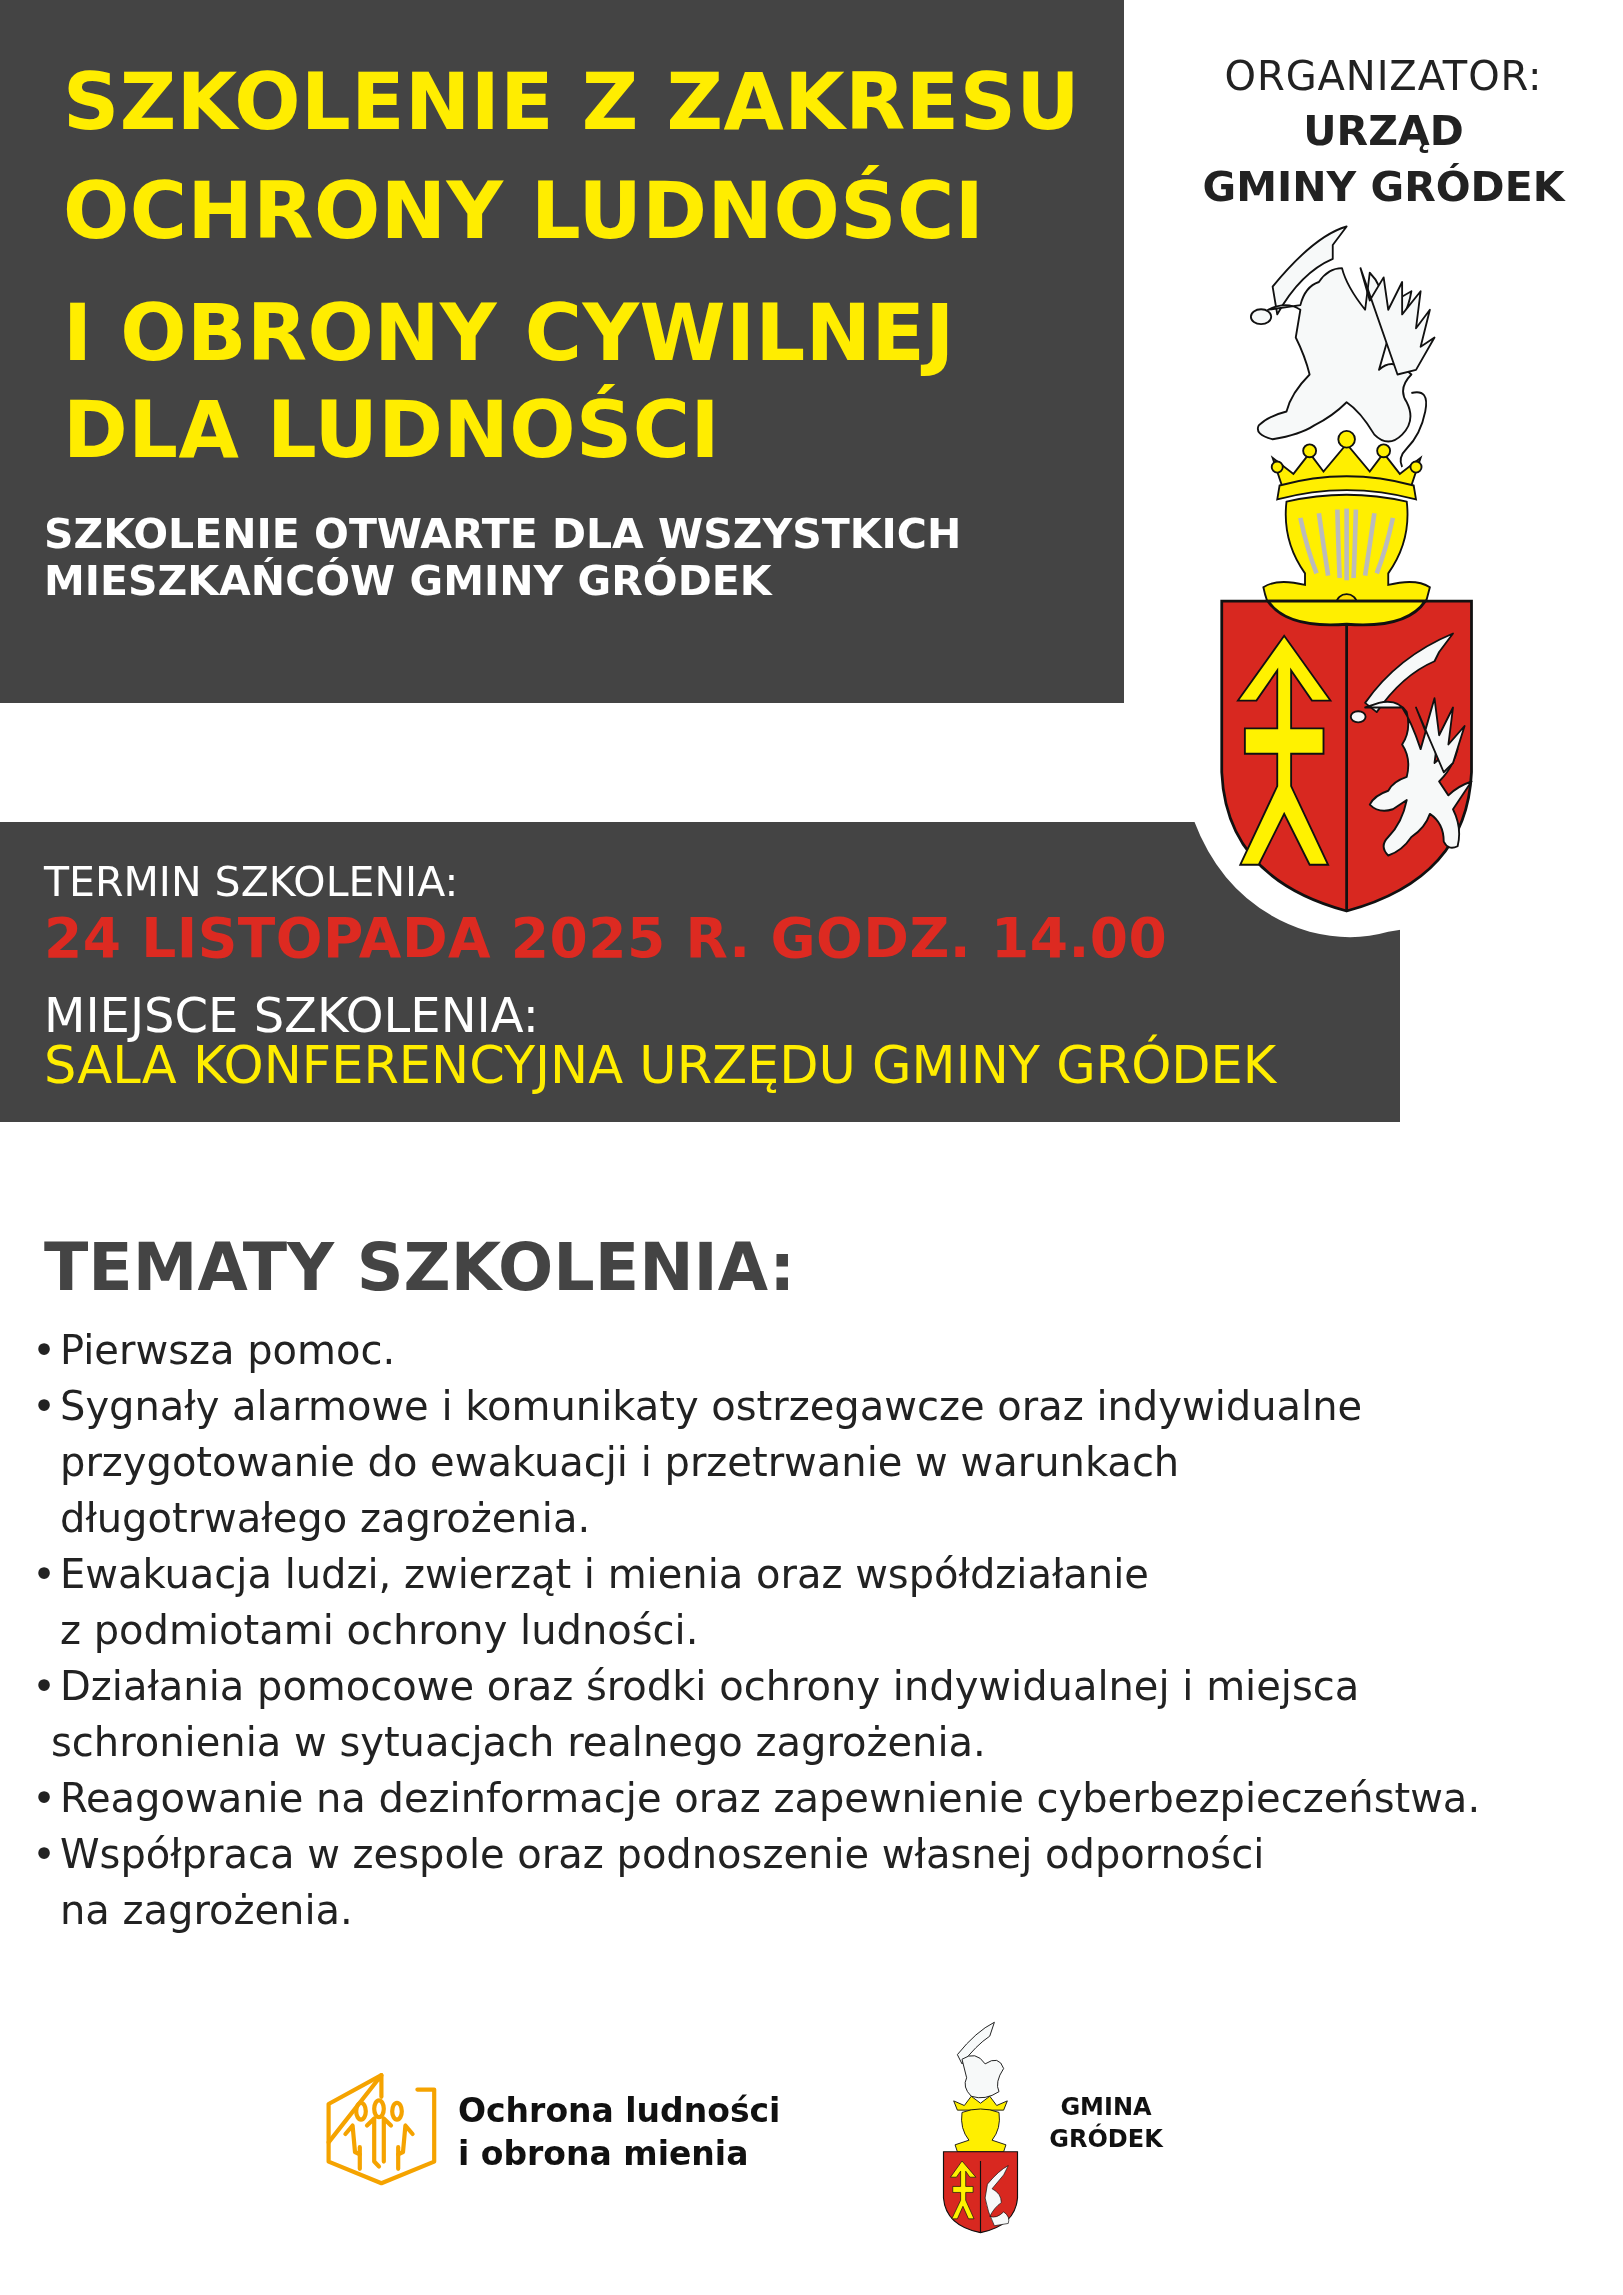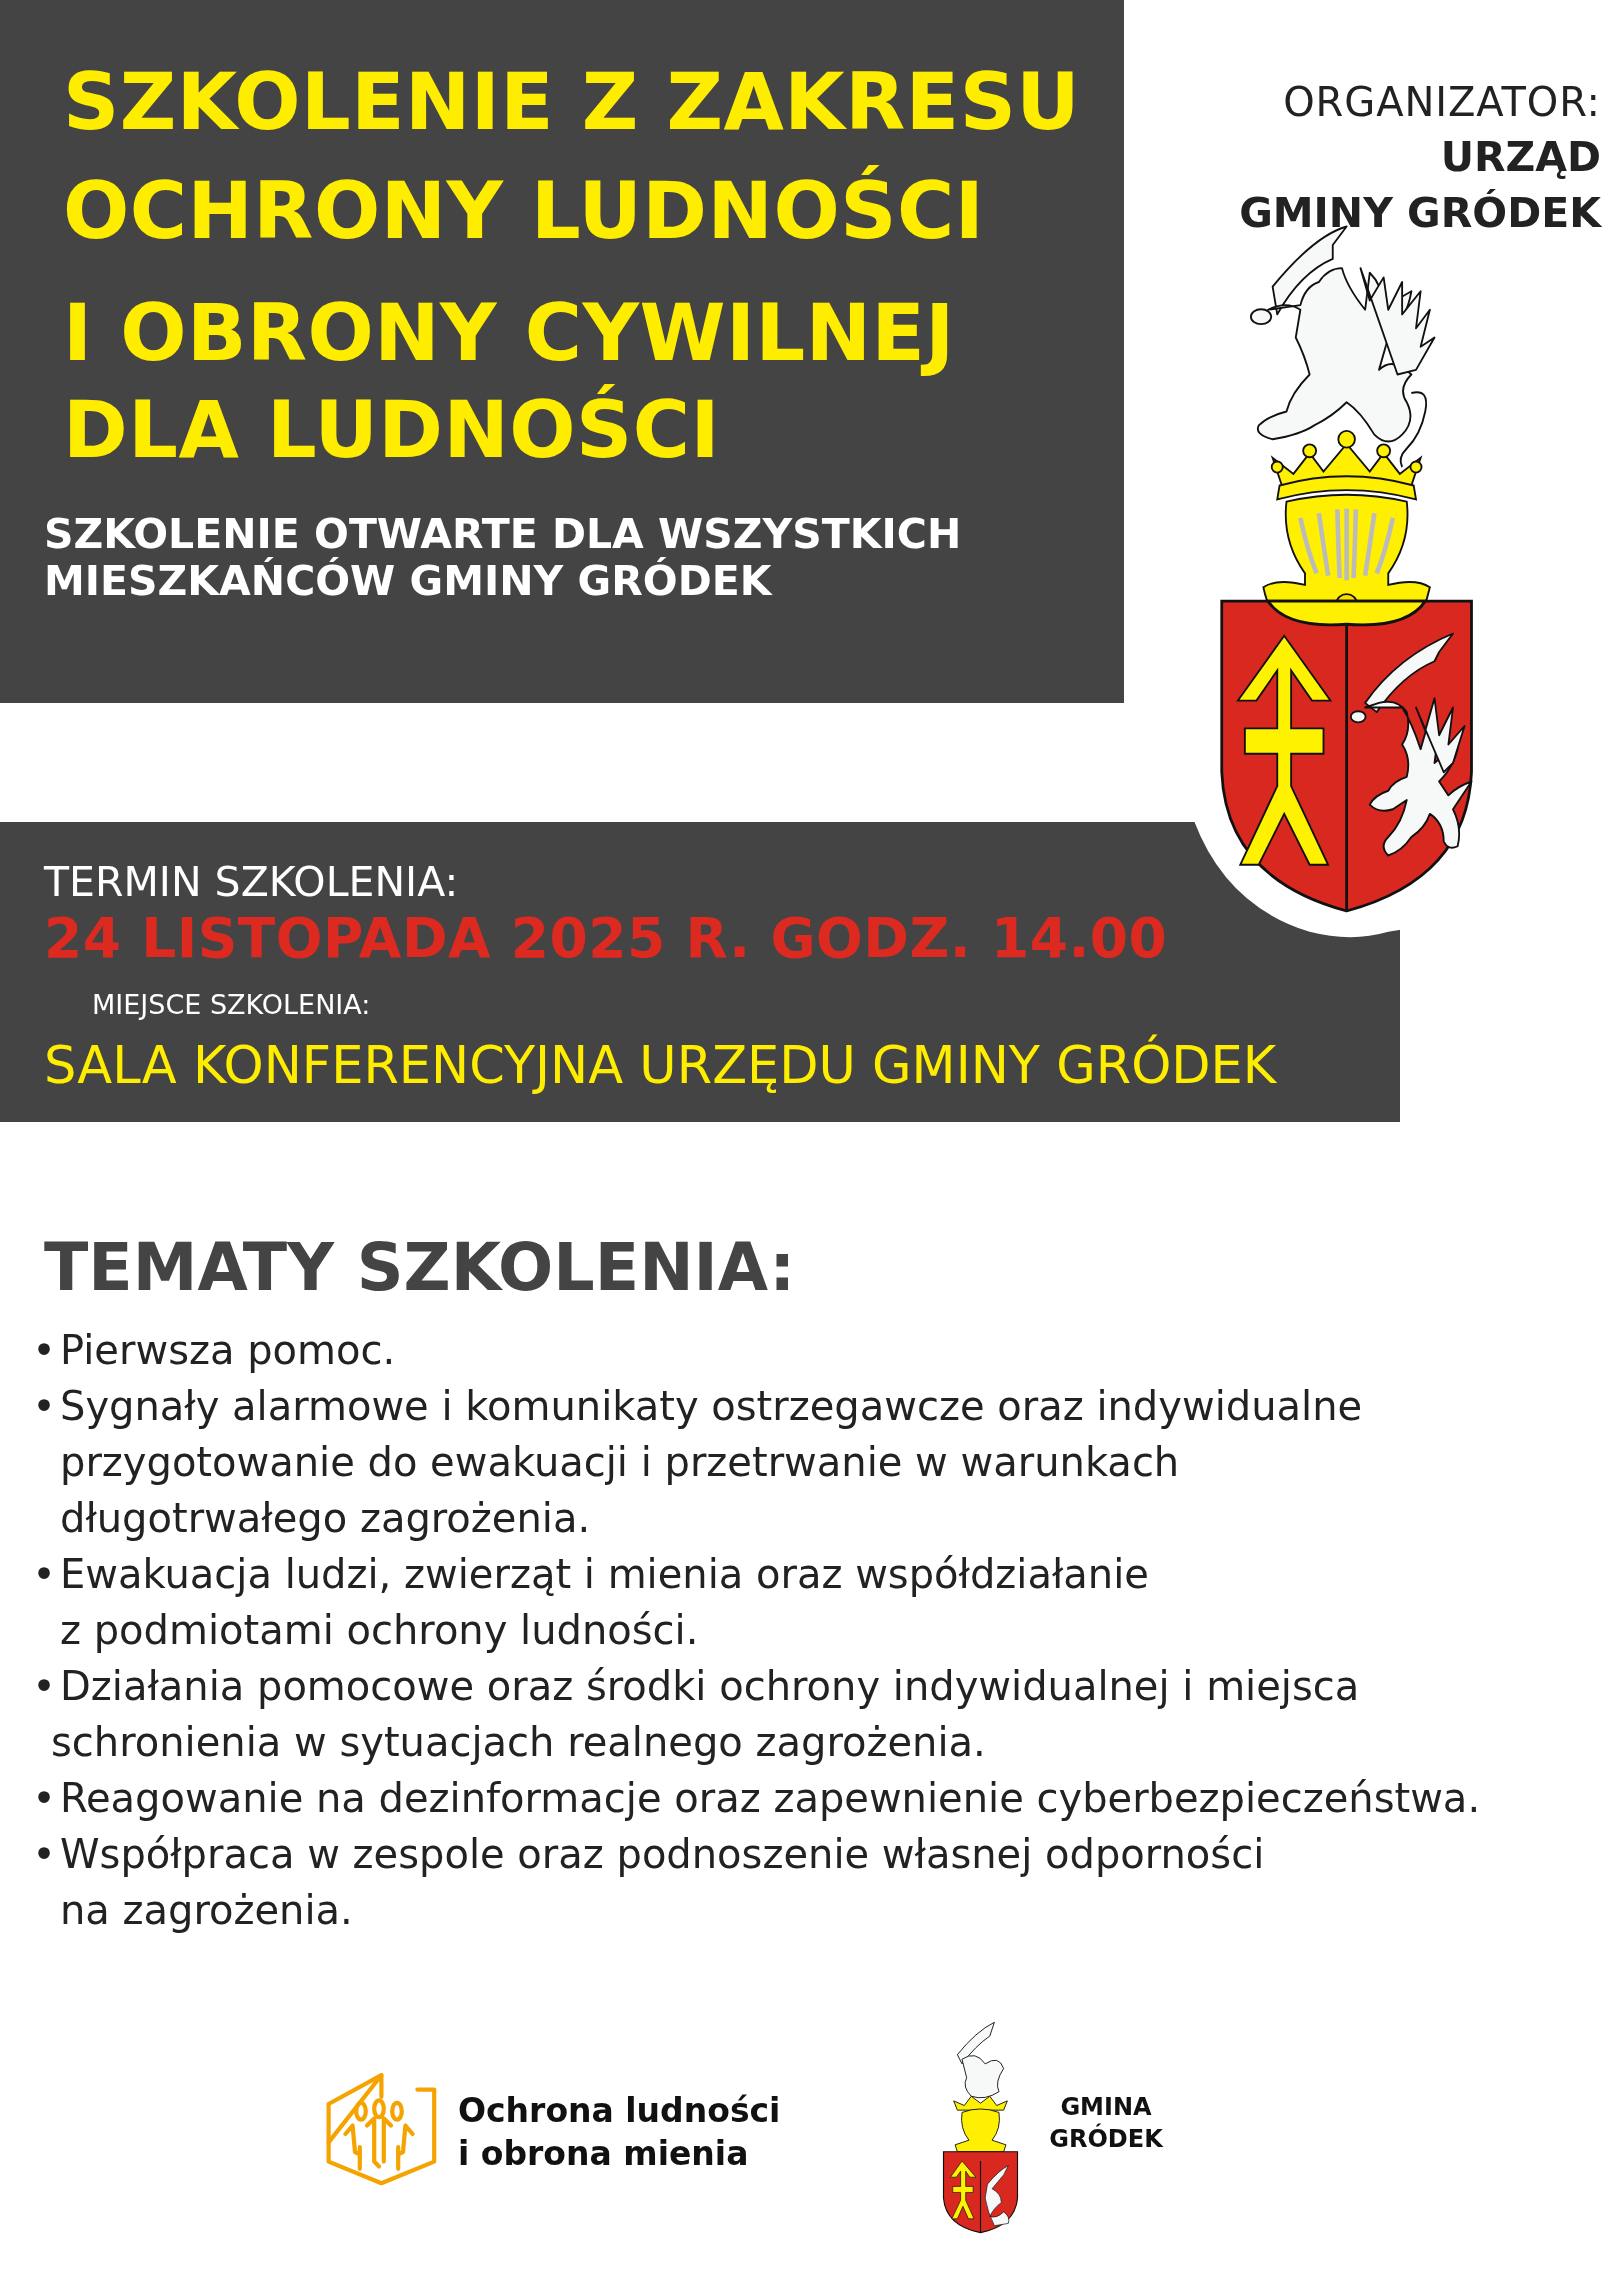--- a/index.html
+++ b/index.html
@@ -14,30 +14,30 @@
   .title-line {
     position: absolute; left: 44px; font-weight: bold; color: #ffed00;
     font-size: 78px; line-height: 1; letter-spacing: 0.5px; white-space: nowrap; margin-left: 19px;
   }
   .subtitle-line {
     position: absolute; left: 44px; font-weight: bold; color: #ffffff;
     font-size: 41px; line-height: 1; white-space: nowrap;
   }
 
   
-  .org { position: absolute; width: 435px; left: 1166px; text-align: right; color: #222222; white-space: nowrap; margin-top: 26px; }
+  .org { position: absolute; width: 435px; left: 1166px; text-align: center; color: #222222; white-space: nowrap; }
   #org-label { top: 53px; font-size: 40px; font-weight: normal; letter-spacing: 0.9px; }
   .org-name { font-size: 41px; font-weight: bold; }
 
   
   #event-box { left: 0; top: 822px; width: 1400px; height: 300px; background: #444444; }
   .ev { position: absolute; left: 44px; white-space: nowrap; line-height: 1; }
   #ev-date-label { top: 862px; font-size: 41px; color: #ffffff; }
   #ev-date { top: 911px; font-size: 55px; color: #dd2a21; font-weight: bold; letter-spacing: 0.5px; }
-  #ev-place-label { top: 991px; font-size: 27px; color: #ffffff; margin-left: 48px; }
+  #ev-place-label { top: 991px; font-size: 48px; color: #ffffff; }
   #ev-place { top: 1040px; font-size: 51px; color: #ffed00; font-weight: normal; }
 
   
   #crest { left: 1194px; top: 217px; width: 333px; height: 722px; }
 
   
   #topics-heading {
     left: 44px; top: 1235px; font-size: 65px; font-weight: bold; color: #444444;
     white-space: nowrap; line-height: 1;
   }

